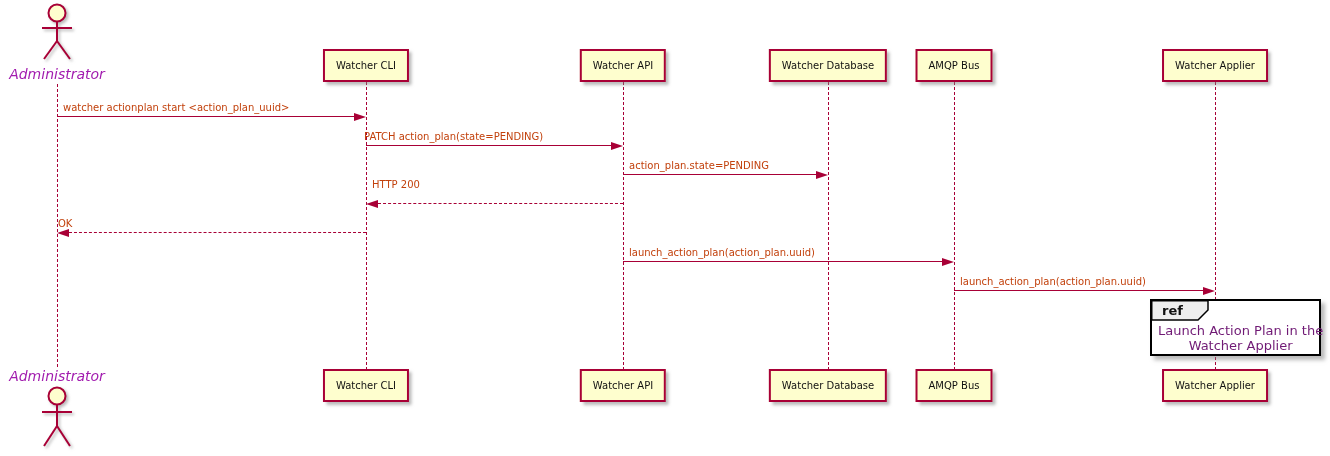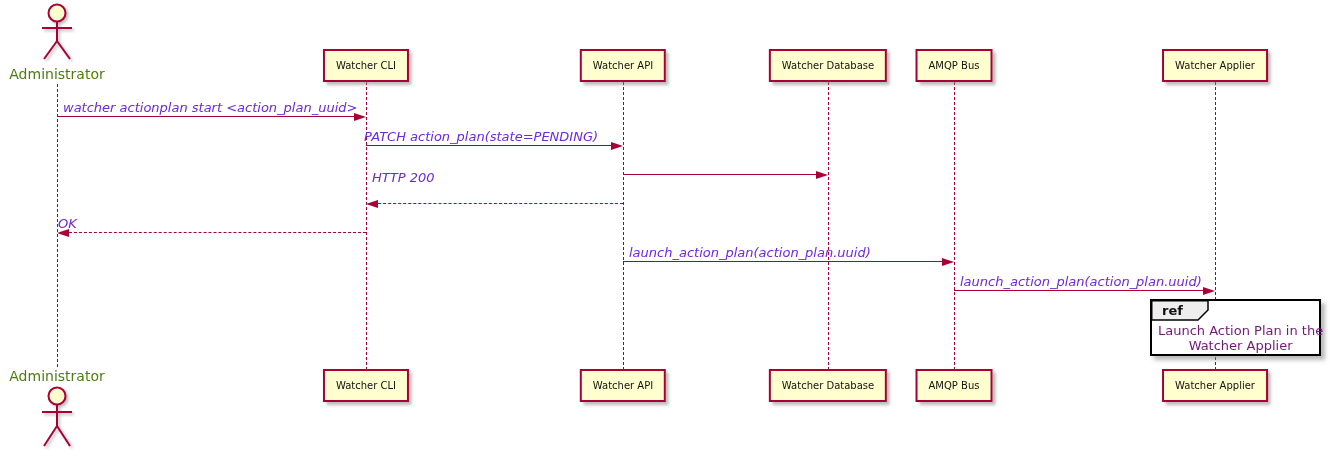--- a/index.html
+++ b/index.html
@@ -10,38 +10,38 @@
   .pbox{
     position:absolute;transform:translateX(-50%);
     background:#FEFECE;border:2px solid #A80036;
     padding:6px 11px;font-size:10px;line-height:17px;white-space:nowrap;
     box-shadow:3px 3px 3px rgba(130,130,130,.55);color:#111;
   }
   .lifeline{
     position:absolute;width:0;border-left:1px dashed #A80036;
   }
   .msg-label{
-    position:absolute;font-size:13px;line-height:16px;white-space:nowrap;color:#6d28d9;font-style:italic;
+    position:absolute;font-size:10px;line-height:16px;white-space:nowrap;color:#c2410c;
   }
   .msg-line{position:absolute;height:0;}
   .msg-line.solid{border-top:1.5px solid #A80036;}
   .msg-line.dashed{border-top:1.5px dashed #A80036;}
   .arrow-right{
     position:absolute;width:0;height:0;
     border-top:4px solid transparent;border-bottom:4px solid transparent;
     border-left:12px solid #A80036;
   }
   .arrow-left{
     position:absolute;width:0;height:0;
     border-top:4px solid transparent;border-bottom:4px solid transparent;
     border-right:12px solid #A80036;
   }
   .actor-label{
     position:absolute;transform:translateX(-50%);
-    font-size:14px;line-height:16px;white-space:nowrap;color:#4d7c0f;
+    font-size:14px;line-height:16px;white-space:nowrap;color:#a21caf;font-style:italic;
   }
   .actor-fig{position:absolute;filter:drop-shadow(2.5px 2.5px 1.5px rgba(130,130,130,.55));}
   .ref-box{
     position:absolute;background:#ffffff;border:2px solid #000000;
     box-shadow:4px 4px 4px rgba(130,130,130,.55);
     text-align:center;
   }
   .ref-tab{position:absolute;top:-1px;left:-1px;}
   .ref-text{
     position:absolute;left:6px;top:22px;font-size:13px;line-height:15px;color:#701a75;white-space:nowrap;
@@ -75,24 +75,25 @@
   <div class="pbox" style="left:1215px;top:49px">Watcher Applier</div>
 
   <div class="msg-label" style="left:63px;top:100px">watcher actionplan start &lt;action_plan_uuid&gt;</div>
   <div class="msg-line solid" style="left:57px;top:116px;width:298px"></div>
   <div class="arrow-right" style="left:354px;top:113px"></div>
 
   <div class="msg-label" style="left:364px;top:129px">PATCH action_plan(state=PENDING)</div>
   <div class="msg-line solid" style="left:366px;top:145px;width:246px"></div>
   <div class="arrow-right" style="left:611px;top:142px"></div>
 
+  <div class="msg-label" style="left:629px;top:158px">action_plan.state=PENDING</div>
   <div class="msg-line solid" style="left:623px;top:174px;width:194px"></div>
   <div class="arrow-right" style="left:816px;top:171px"></div>
 
-  <div class="msg-label" style="left:372px;top:170px">HTTP 200</div>
+  <div class="msg-label" style="left:372px;top:177px">HTTP 200</div>
   <div class="msg-line dashed" style="left:378px;top:203px;width:245px"></div>
   <div class="arrow-left" style="left:366px;top:200px"></div>
 
   <div class="msg-label" style="left:58px;top:216px">OK</div>
   <div class="msg-line dashed" style="left:69px;top:232px;width:297px"></div>
   <div class="arrow-left" style="left:57px;top:229px"></div>
 
   <div class="msg-label" style="left:629px;top:245px">launch_action_plan(action_plan.uuid)</div>
   <div class="msg-line solid" style="left:623px;top:261px;width:320px"></div>
   <div class="arrow-right" style="left:942px;top:258px"></div>

